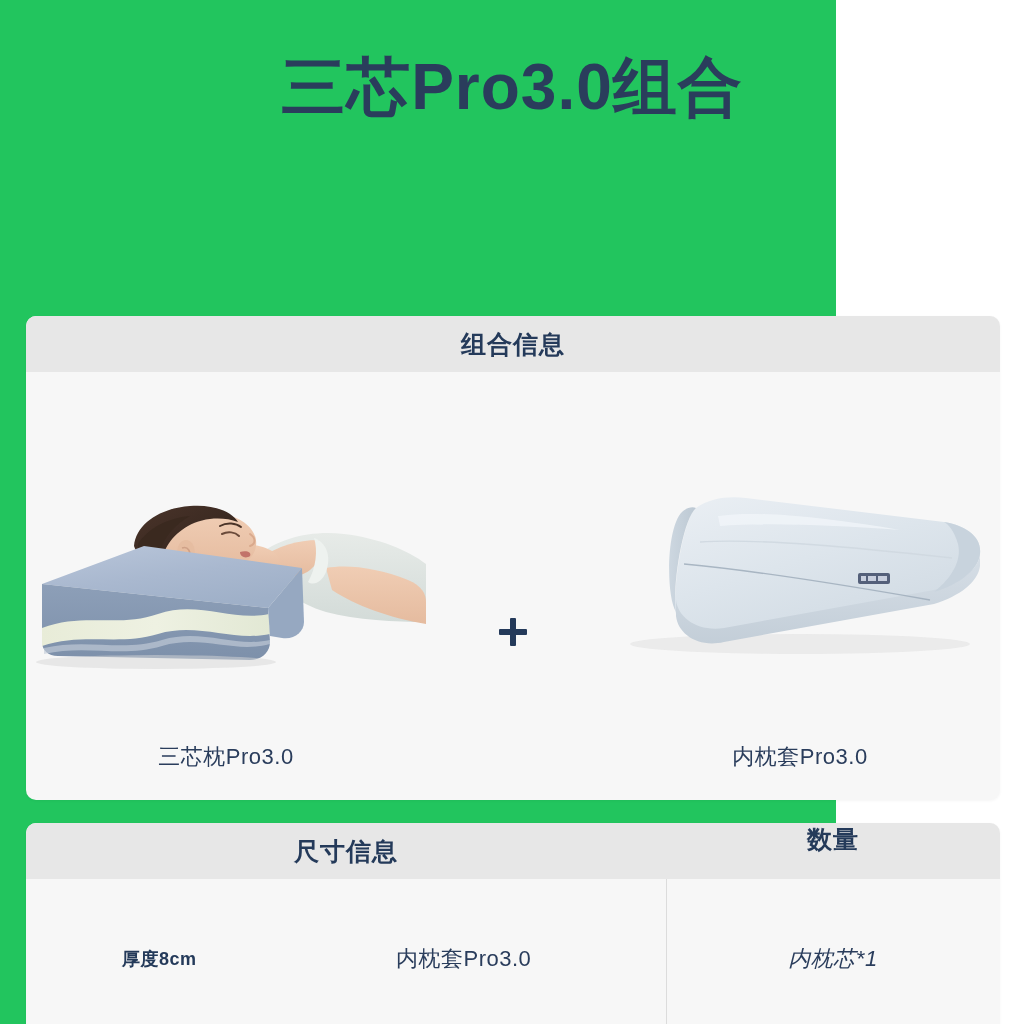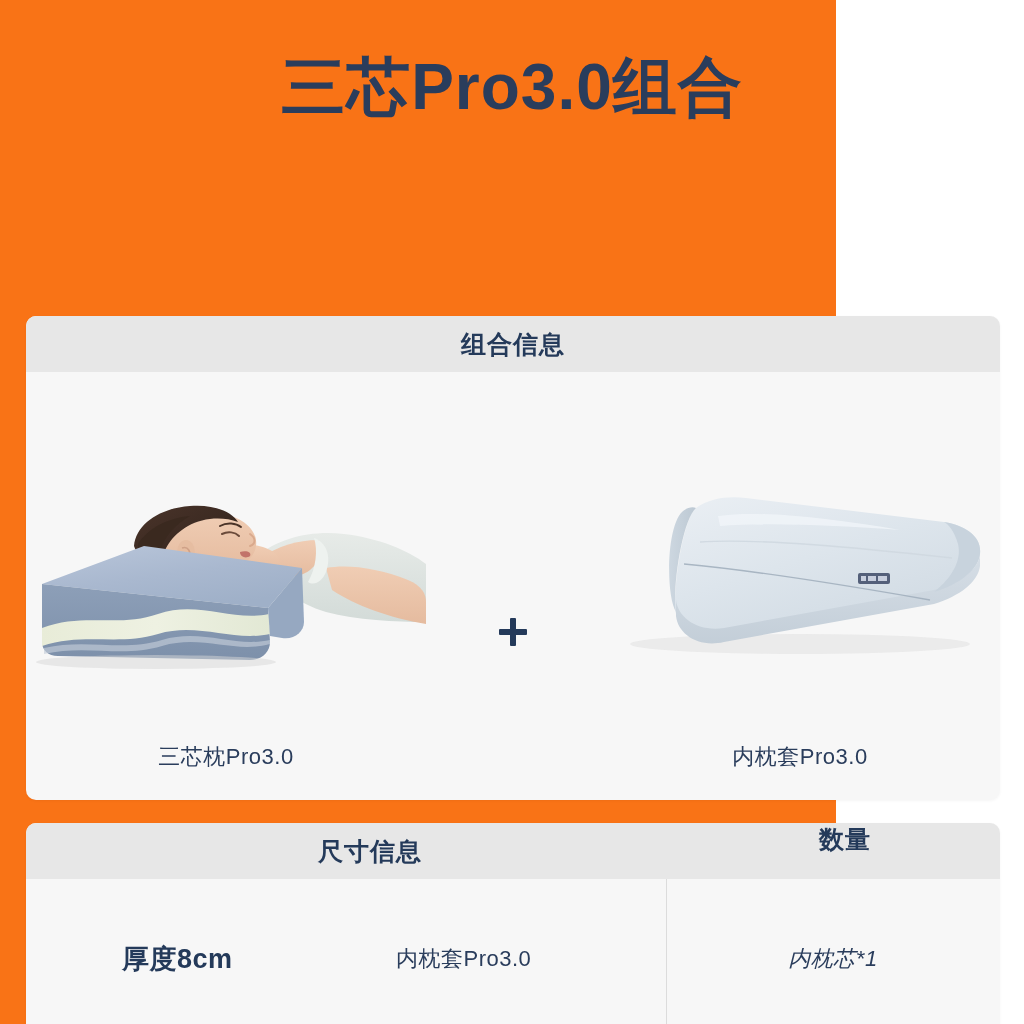--- a/index.html
+++ b/index.html
@@ -13,21 +13,21 @@
     font-family: "Liberation Sans", "DejaVu Sans", sans-serif;
     color: #2a3d5c;
     overflow: hidden;
     position: relative;
   }
 
   .page {
     position: relative;
     width: 836px;
     height: 1024px;
-    background: #f97316;
+    background: #22c55e;
   }
 
   
   .title-block {
     position: absolute;
     left: 0;
     top: 52px;
     width: 1024px;
     text-align: center;
   }
@@ -157,21 +157,20 @@
   #spec-card {
     left: 26px;
     top: 775px;
     width: 974px;
     height: 215px;
   }
   .spec-header {
     display: flex;
     height: 56px;
     background: #e7e7e7;
-    padding-left: 24px;
   }
   .spec-header-left {
     flex: 0 0 640px;
     display: flex;
     align-items: center;
     justify-content: center;
   }
   .spec-header-right {
     flex: 1;
     display: flex;
@@ -204,21 +203,21 @@
     flex-direction: column;
     align-items: center;
     justify-content: center;
     font-style: italic;
   }
   .spec-thickness {
     position: absolute;
     left: 96px;
     top: 50%;
     transform: translateY(-50%);
-    font-size: 27px;
+    font-size: 18px;
     font-weight: bold;
     color: #243a5a;
     letter-spacing: 0.5px;
   }
   .spec-case-name {
     position: absolute;
     left: 370px;
     top: 50%;
     transform: translateY(-50%);
     font-size: 22px;

